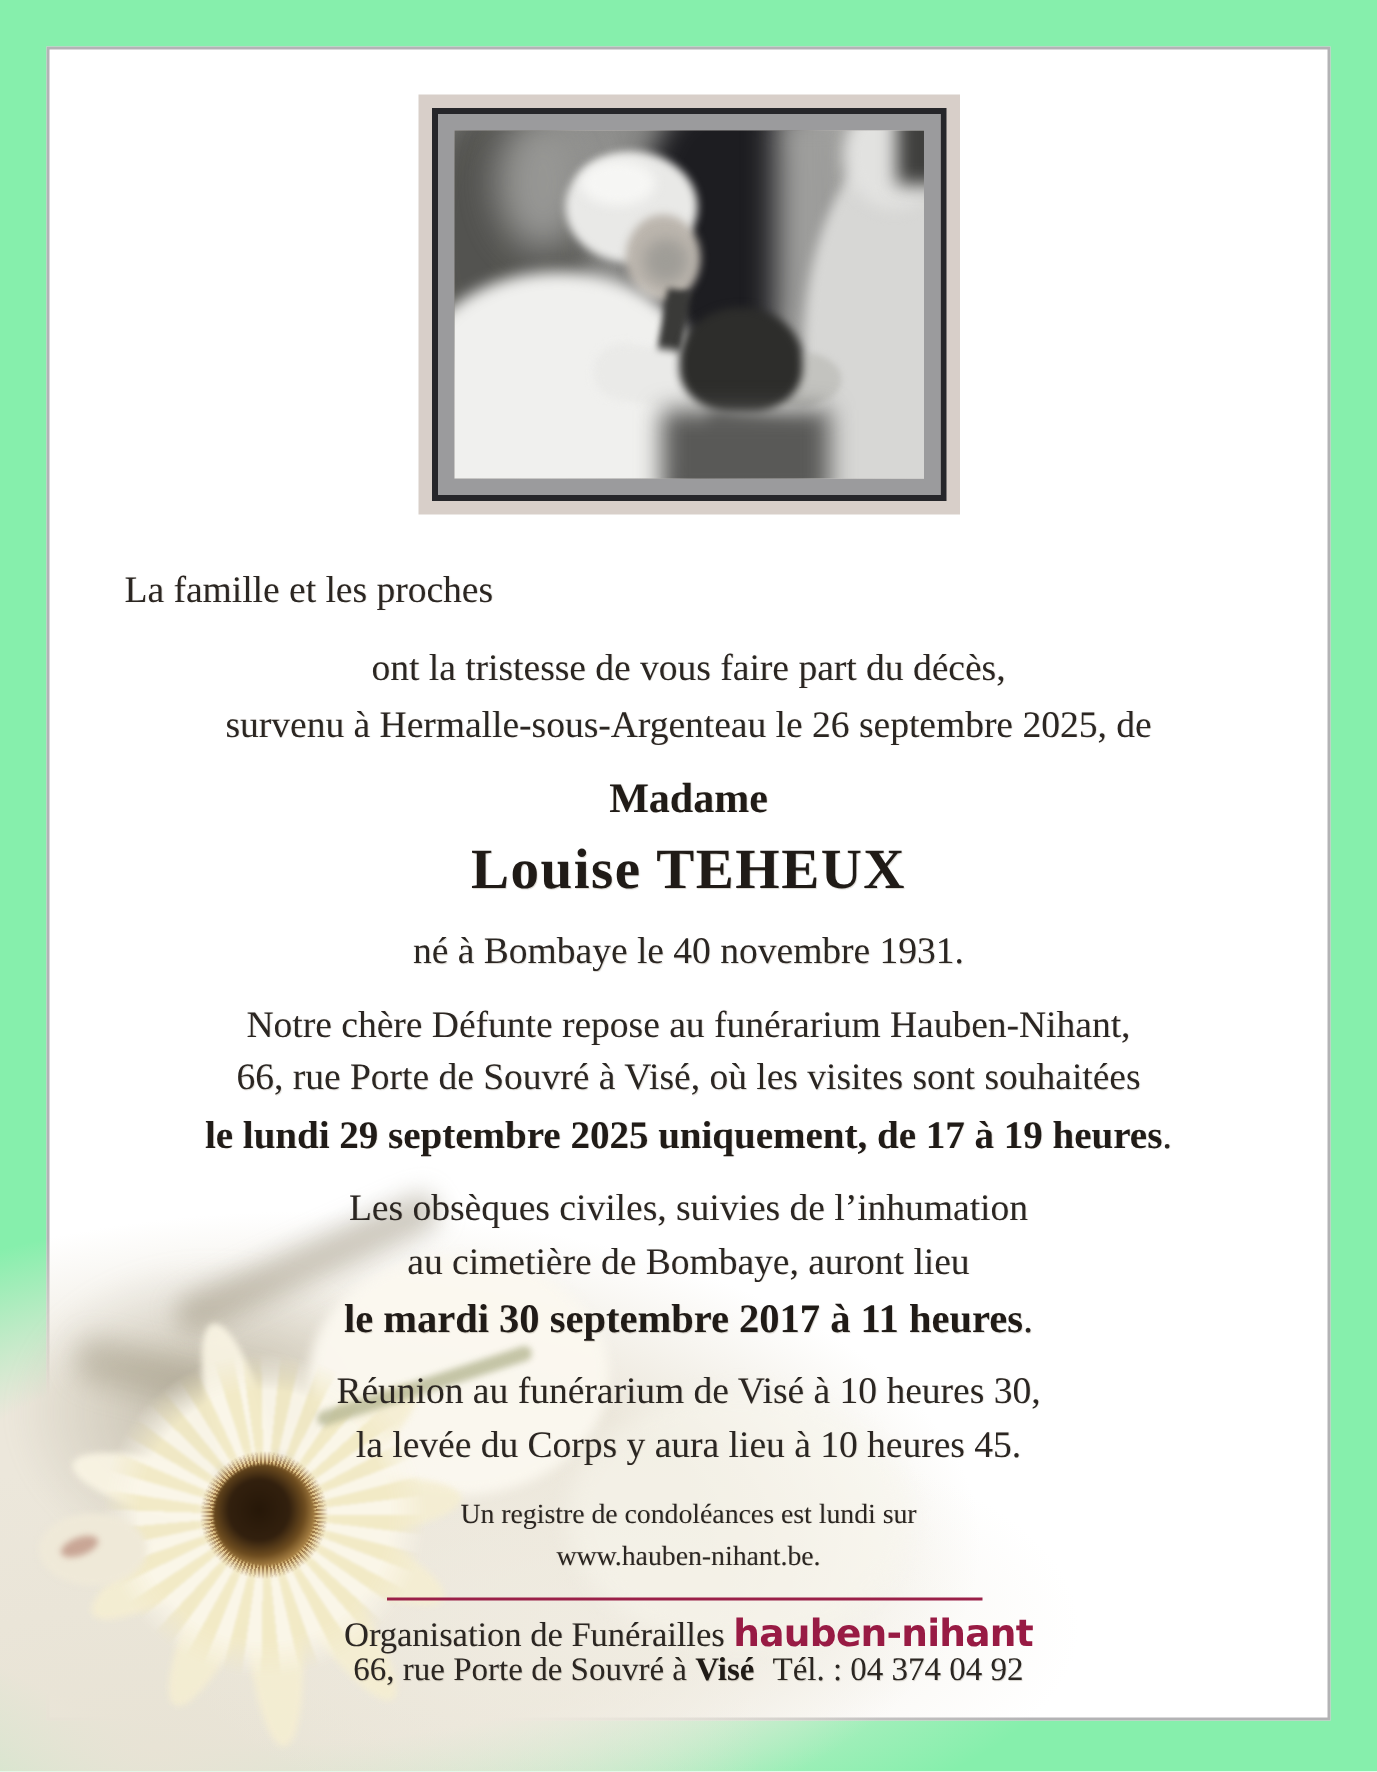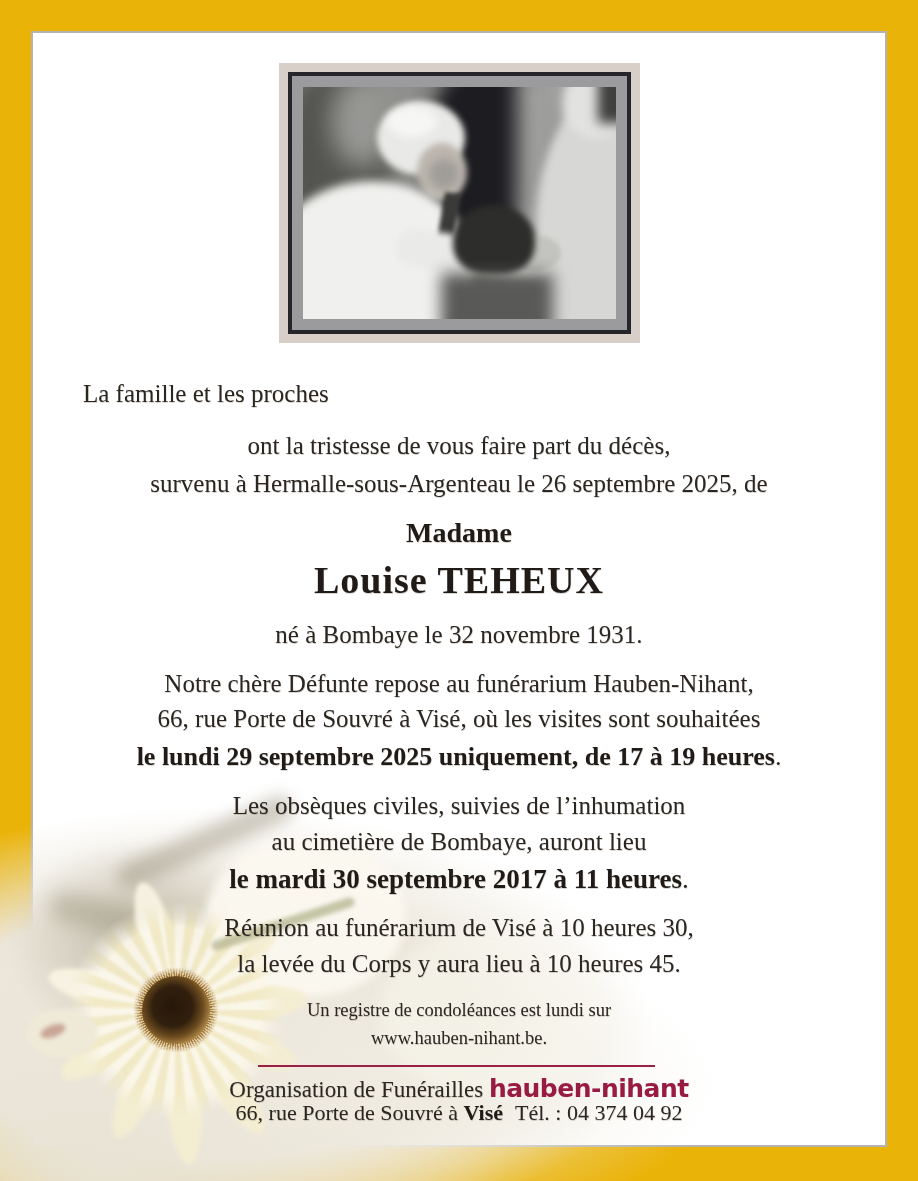--- a/index.html
+++ b/index.html
@@ -1,16 +1,16 @@
 <!DOCTYPE html>
 <html><head>
 <meta charset="utf-8">
 <style>
   html,body{margin:0;padding:0;background:#ffffff;}
-  #canvas{position:relative;width:918px;height:1181px;background:#eab308;overflow:hidden;
+  #canvas{position:relative;width:918px;height:1181px;background:#86efac;overflow:hidden;
           font-family:"Liberation Serif","DejaVu Serif",serif;}
   
   .sheet{position:absolute;left:31px;top:31px;width:856px;height:1116px;
          border:2px solid #b3b3b5;box-sizing:border-box;background:#ffffff;z-index:0;}
   
   .photo-mat{position:absolute;left:279px;top:63px;width:361px;height:280px;
              background:#d8cfc9;box-sizing:border-box;padding:9px;z-index:1;}
   .photo-dark{width:100%;height:100%;box-sizing:border-box;border:4px solid #26262a;}
   .photo-gray{width:100%;height:100%;box-sizing:border-box;border:11px solid #9b9b9d;}
   .photo{position:relative;width:100%;height:100%;overflow:hidden;
@@ -99,21 +99,21 @@
   <div class="line sz-body" style="top:379px;left:83px;width:auto;text-align:left;">La famille et les proches</div>
 
   <div class="line sz-body" style="top:431px;">ont la tristesse de vous faire part du décès,</div>
 
   <div class="line sz-body" style="top:469px;">survenu à Hermalle-sous-Argenteau le 26 septembre 2025, de</div>
 
   <div class="line b" style="top:516px;font-size:28px;">Madame</div>
 
   <div class="line b" style="top:558px;font-size:38px;letter-spacing:1px;">Louise TEHEUX</div>
 
-  <div class="line sz-body" style="top:620px;">né à Bombaye le 32 novembre 1931.</div>
+  <div class="line sz-body" style="top:620px;">né à Bombaye le 40 novembre 1931.</div>
 
   <div class="line sz-body" style="top:669px;">Notre chère Défunte repose au funérarium Hauben-Nihant,</div>
 
   <div class="line sz-body" style="top:704px;">66, rue Porte de Souvré à Visé, où les visites sont souhaitées</div>
 
   <div class="line" style="top:741px;font-size:26px;">
     <span class="b">le lundi 29 septembre 2025 uniquement, de 17 à 19 heures</span><span>.</span>
   </div>
 
   <div class="line sz-body" style="top:827px;">au cimetière de Bombaye, auront lieu</div>

